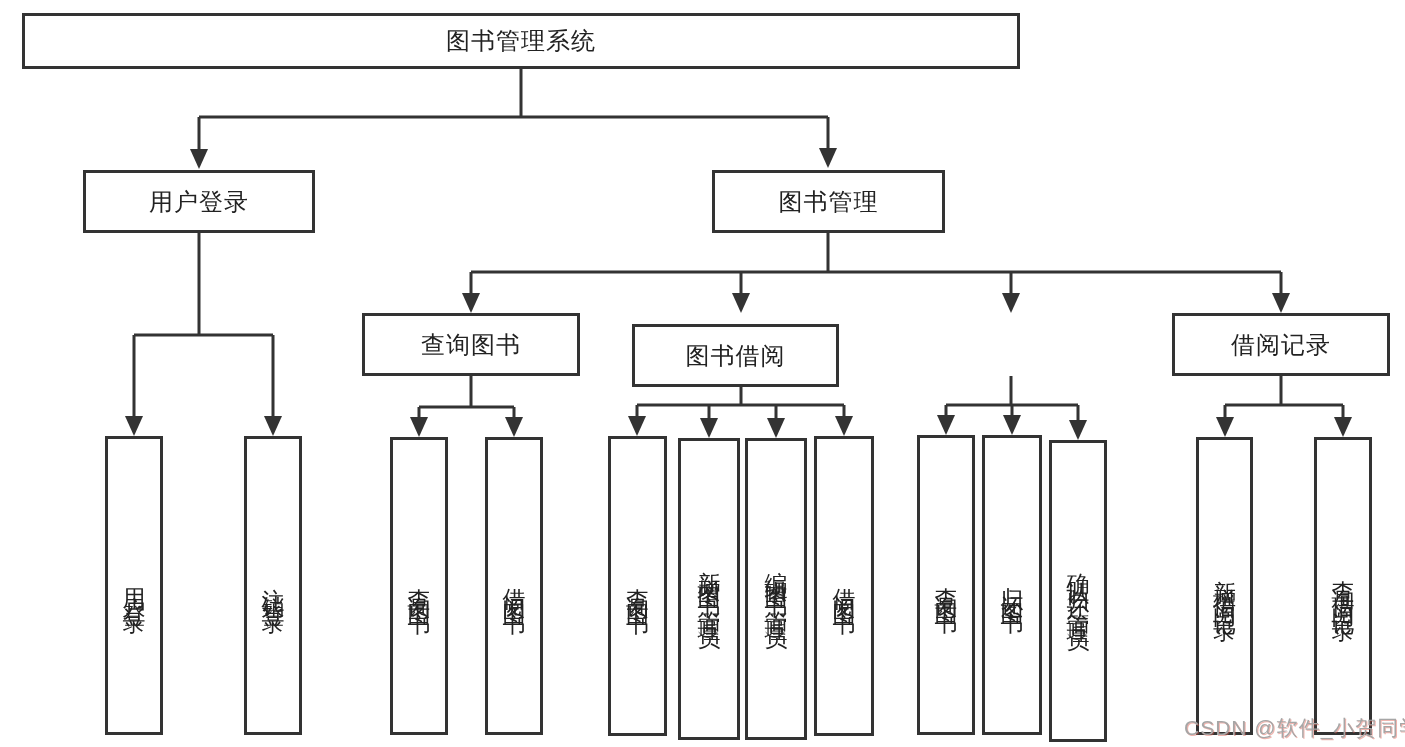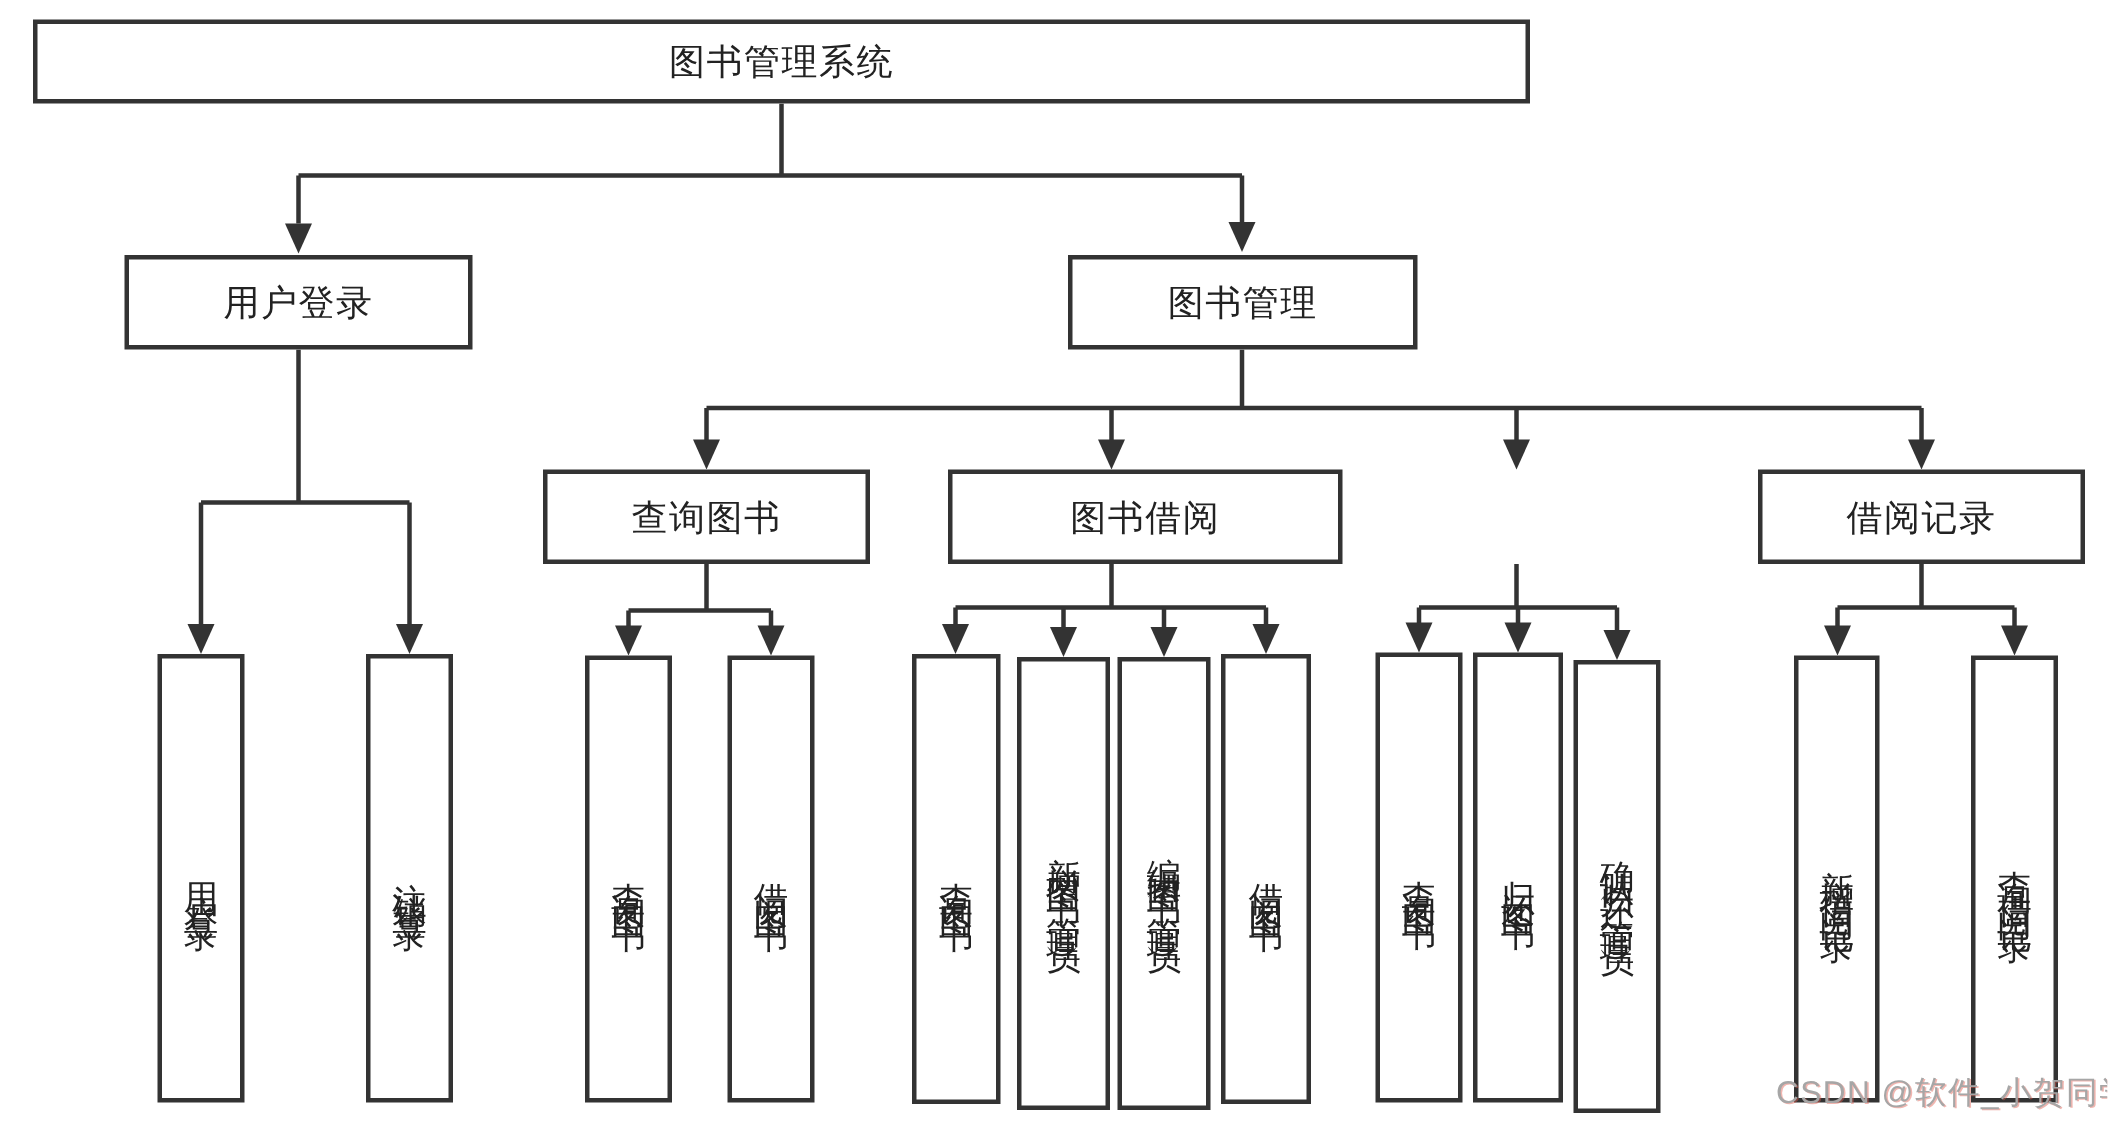--- a/index.html
+++ b/index.html
@@ -98,21 +98,21 @@
   <div class="hbox" style="left:83px;top:170px;width:232px;height:63px">
     <span>用户登录</span>
   </div>
   <div class="hbox" style="left:712px;top:170px;width:233px;height:63px">
     <span>图书管理</span>
   </div>
 
   <div class="hbox" style="left:362px;top:313px;width:218px;height:63px">
     <span>查询图书</span>
   </div>
-  <div class="hbox" style="left:632px;top:313px;width:263px;height:63px">
+  <div class="hbox" style="left:632px;top:324px;width:207px;height:63px">
     <span>图书借阅</span>
   </div>
   <div class="hbox" style="left:1172px;top:313px;width:218px;height:63px">
     <span>借阅记录</span>
   </div>
 
   <div class="vbox" style="left:105px;top:436px;width:58px;height:299px">
     <span>用户登录</span>
   </div>
   <div class="vbox" style="left:244px;top:436px;width:58px;height:299px">

